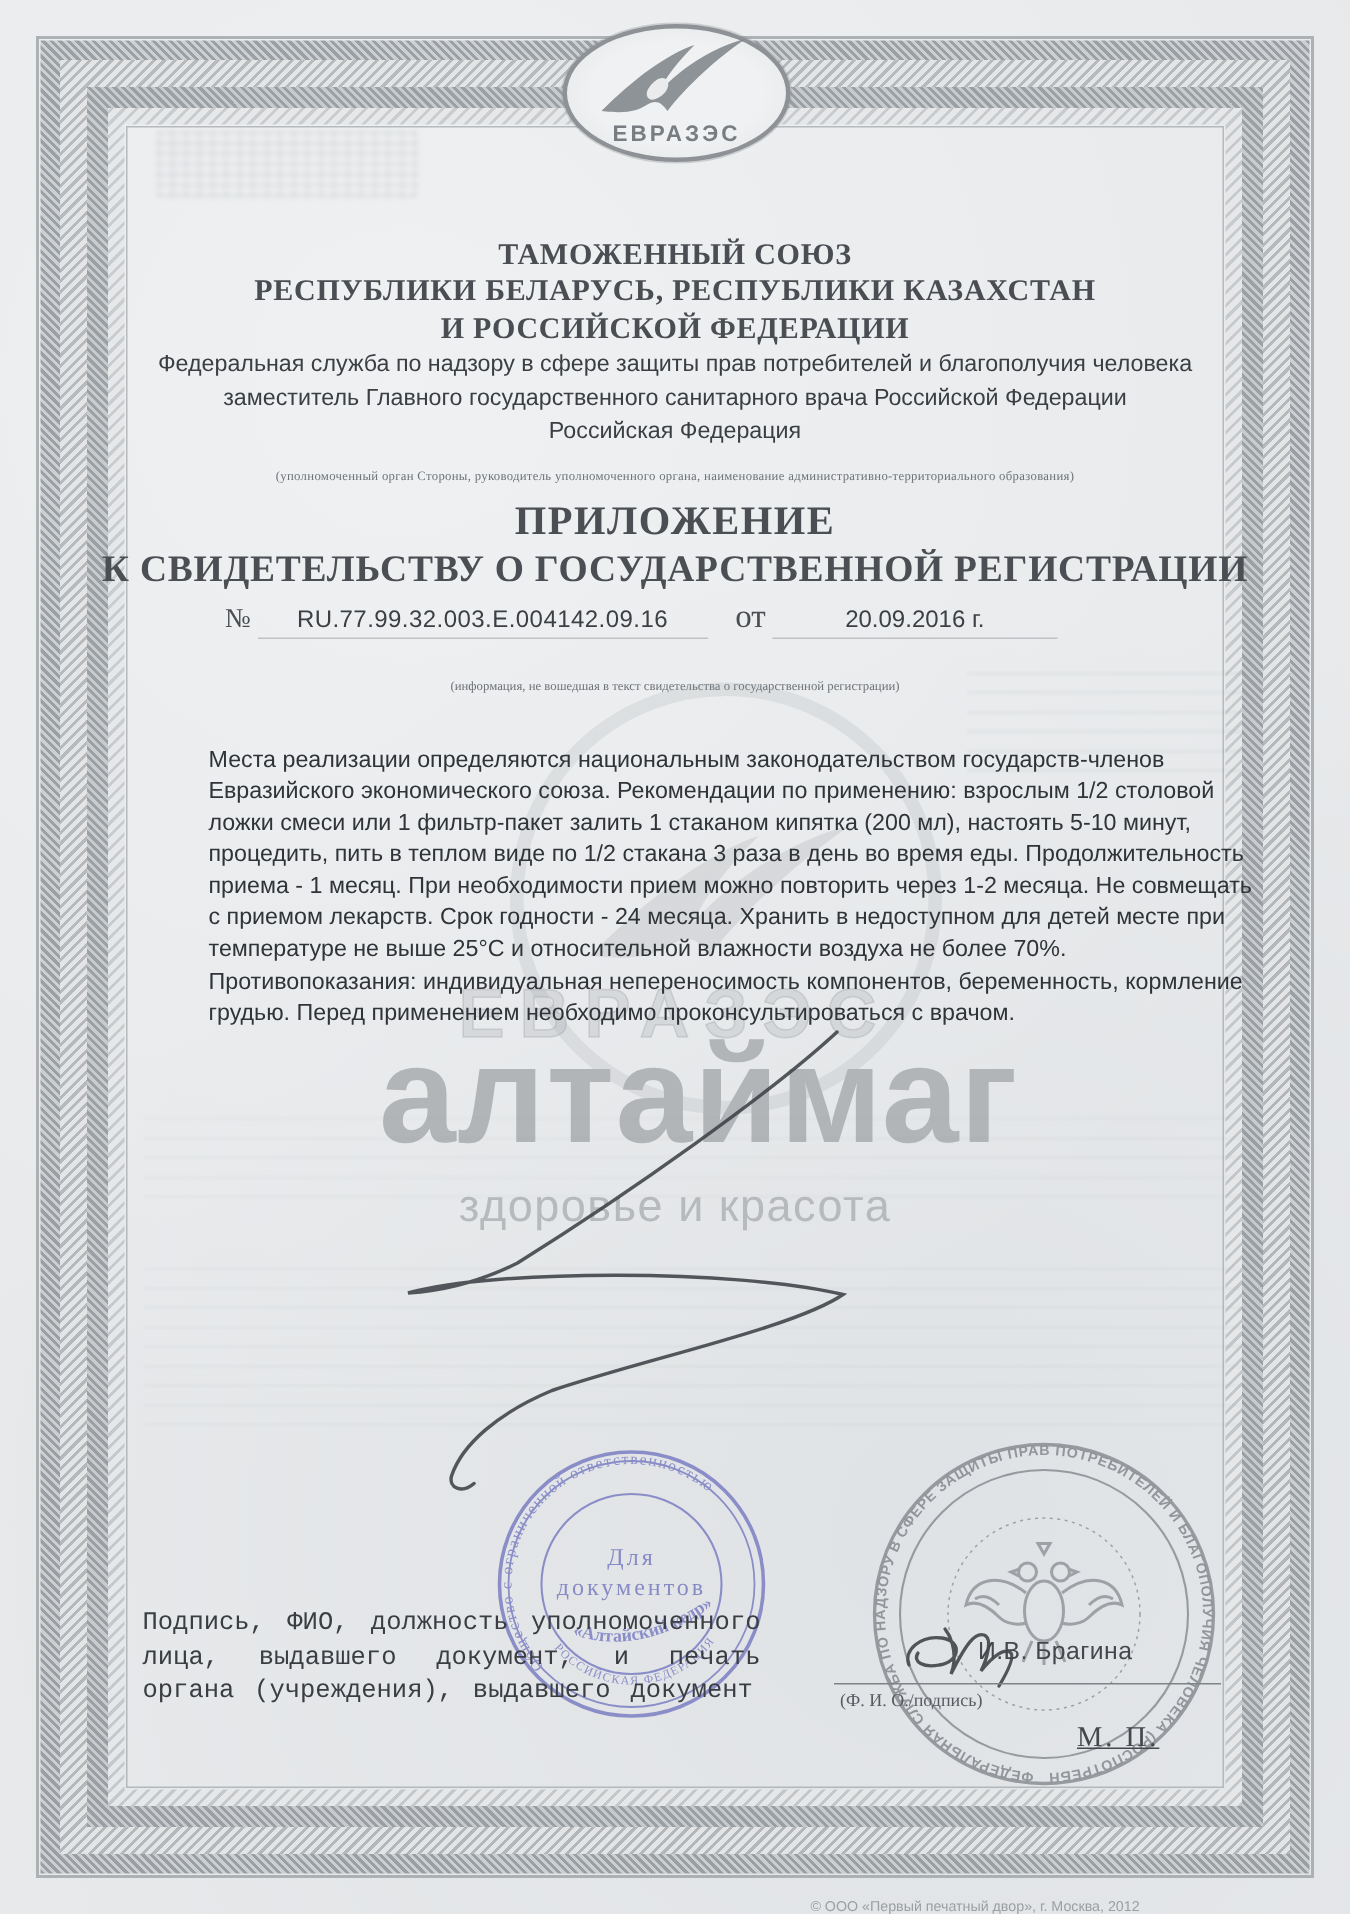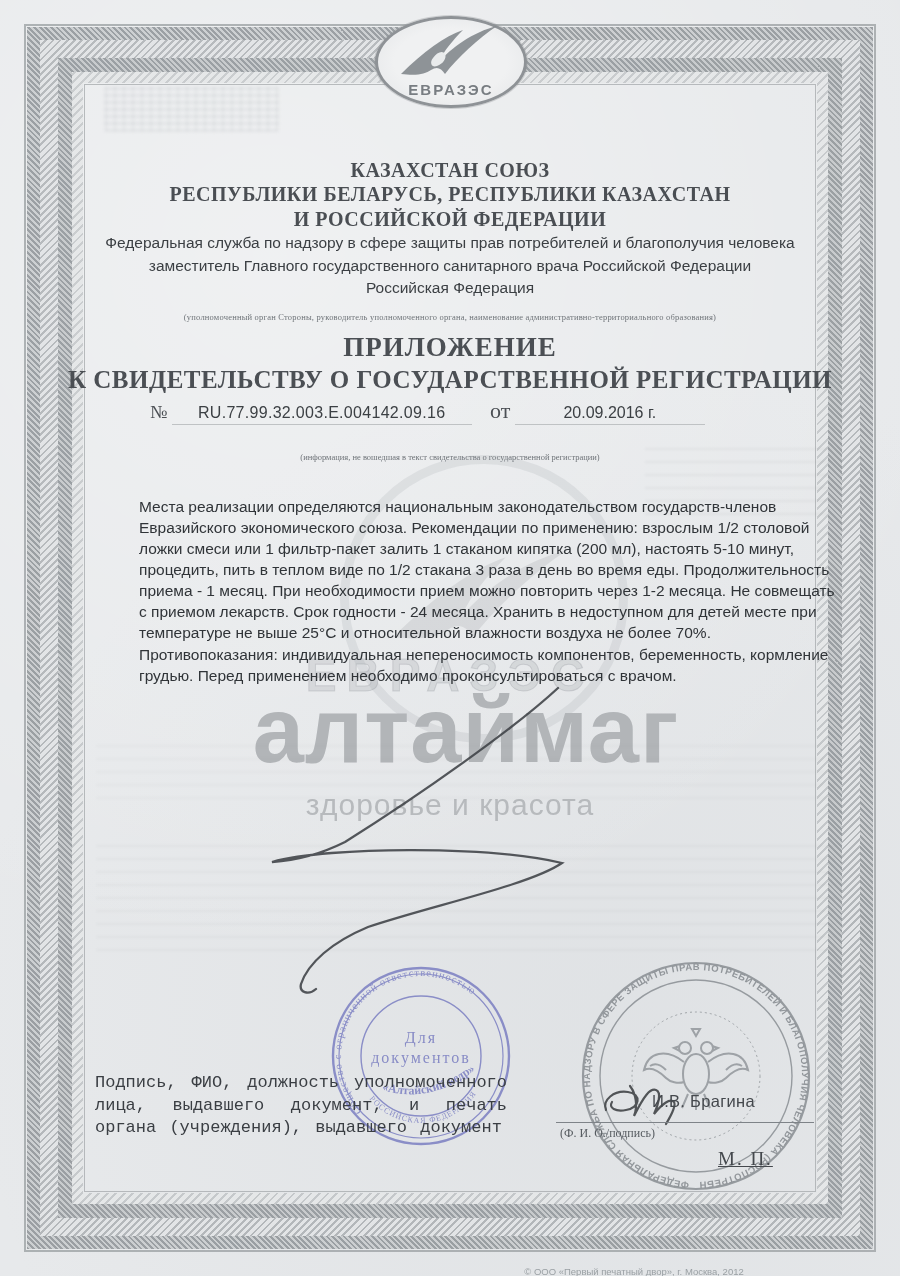--- a/index.html
+++ b/index.html
@@ -90,21 +90,21 @@
   .stamp-purple{position:absolute;left:330px;top:965px;width:182px;height:182px;opacity:.85;}
   .stamp-official{position:absolute;left:578px;top:958px;width:236px;height:236px;opacity:.8;}
   .bragina{position:absolute;left:652px;top:1092px;font-size:16.5px;color:#44484d;letter-spacing:.3px;}
   .sig-line{position:absolute;left:556px;top:1122px;width:258px;border-top:1.3px solid #7e8388;}
   .sig-caption{position:absolute;left:560px;top:1126px;font-family:Liberation Serif, serif;font-size:12px;color:#565b60;}
 
   
   .note{position:absolute;left:95px;top:1072px;width:412px;text-align:justify;
     font-family:Liberation Mono, monospace;font-size:17px;line-height:1.33;color:#3a3e43;word-spacing:3px;}
   .mp{position:absolute;left:718px;top:1148px;font-family:"Liberation Serif",serif;font-size:19px;color:#44484d;letter-spacing:2px;text-decoration:underline;}
-  .print-credit{position:absolute;left:404px;top:1266px;width:460px;font-size:9.5px;color:#9aa0a4;text-align:center;}
+  .print-credit{position:absolute;left:420px;top:1266px;width:460px;font-size:9.5px;color:#9aa0a4;text-align:center;}
 </style>
 </head>
 <body>
 
 <div id="page">
 
   <div class="frame-line-outer"></div>
   <div class="band1"></div>
   <div class="band2"></div>
   <div class="band3"></div>
@@ -116,21 +116,21 @@
     <svg width="116" height="58" viewBox="0 0 116 58">
       <path d="M8 50 C30 28 52 12 70 6 C60 16 50 28 46 38 C58 24 80 8 104 2 C86 14 64 34 52 50 C48 44 44 42 38 46 C32 50 24 52 8 50 Z" fill="#7d8287" opacity=".85"></path>
       <path d="M40 34 c4 -6 10 -8 12 -4 c2 4 -2 10 -8 12 c-5 2 -8 -3 -4 -8 Z" fill="#e9ebec"></path>
     </svg>
     <div class="logo-word">ЕВРАЗЭС</div>
   </div>
 
   <div class="tl-ghost"></div>
 
   <div class="header">
-    <div class="h-serif">КАЗАХСТАН СОЮЗ</div>
+    <div class="h-serif">ТАМОЖЕННЫЙ СОЮЗ</div>
     <div class="h-serif">РЕСПУБЛИКИ БЕЛАРУСЬ, РЕСПУБЛИКИ КАЗАХСТАН</div>
     <div class="h-serif">И РОССИЙСКОЙ ФЕДЕРАЦИИ</div>
     <div class="h-sans">Федеральная служба по надзору в сфере защиты прав потребителей и благополучия человека</div>
     <div class="h-sans">заместитель Главного государственного санитарного врача Российской Федерации</div>
     <div class="h-sans">Российская Федерация</div>
   </div>
   <div class="org-caption">(уполномоченный орган Стороны, руководитель уполномоченного органа, наименование административно-территориального образования)</div>
 
   <div class="doc-title">
     <div class="t1">ПРИЛОЖЕНИЕ</div>

